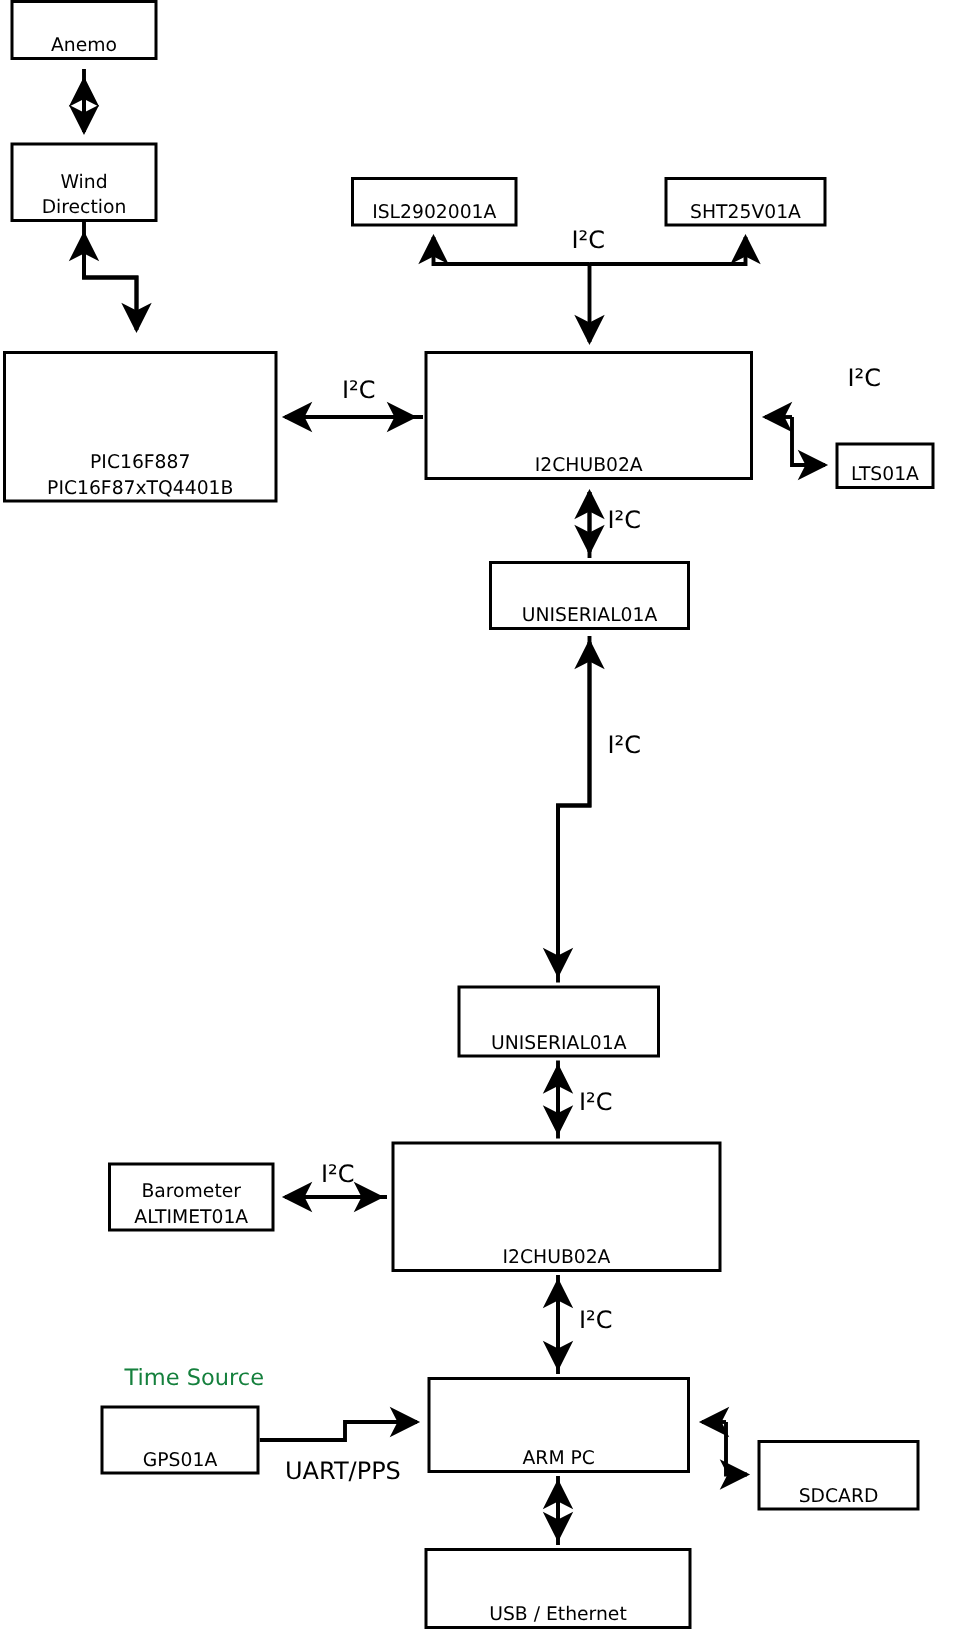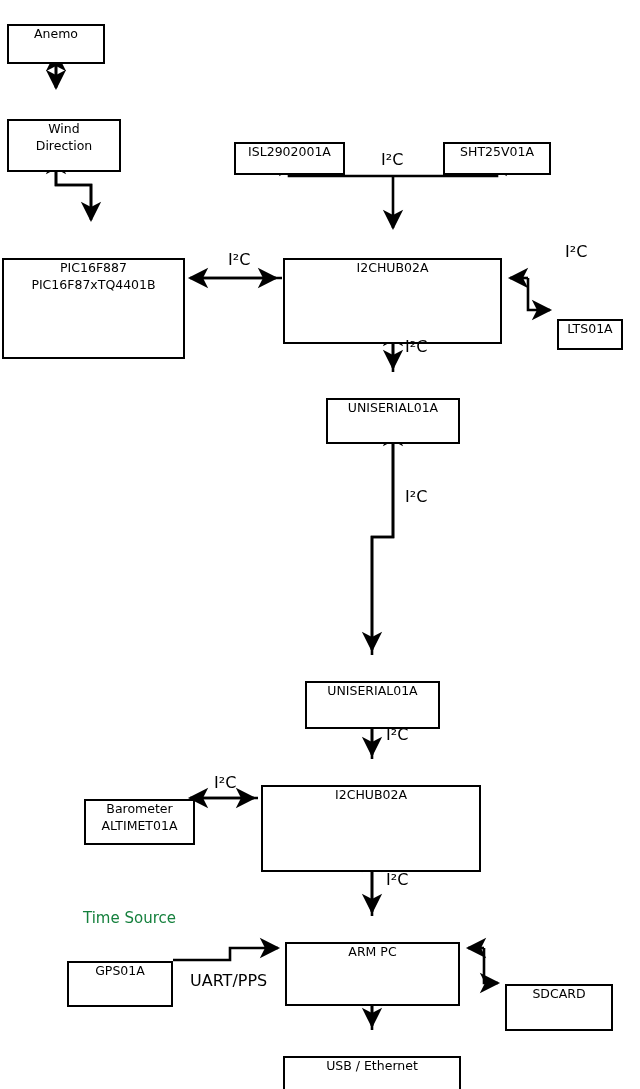--- a/index.html
+++ b/index.html
@@ -22,28 +22,27 @@
     width: 640px;
     height: 1089px;
     pointer-events: none;
   }
   .node {
     position: absolute;
     box-sizing: border-box;
     border: 2px solid #000000;
     background: #ffffff;
     display: flex;
-    align-items: flex-start;
+    align-items: flex-end;
     justify-content: center;
     text-align: center;
     color: #000000;
     font-size: 12.5px;
     line-height: 1.32;
     z-index: 2;
-    margin-top: 24px;
   }
   .node .lbl {
     display: block;
     white-space: pre-line;
     padding: 0 3px;
   }
   .edge-label {
     position: absolute;
     color: #000000;
     font-size: 16px;
@@ -109,21 +108,21 @@
     <path d="M484,948 L484,983 L498,983" stroke="#000" stroke-width="2.6" fill="none" marker-end="url(#ah)"></path>
 
     <line x1="372" y1="984" x2="372" y2="1026" stroke="#000" stroke-width="2.6" marker-end="url(#ah)"></line>
     <line x1="372" y1="1030" x2="372" y2="988" stroke="#000" stroke-width="2.6" marker-end="url(#ah)"></line>
   </svg>
 
   <div class="node" style="left:7px; top:0px; width:98px; height:40px;">
     <span class="lbl">Anemo</span>
   </div>
 
-  <div class="node" style="left:7px; top:95px; width:114px; height:53px;">
+  <div class="node" style="left:7px; top:95px; width:98px; height:53px;">
     <span class="lbl">Wind
 Direction</span>
   </div>
 
   <div class="node" style="left:2px; top:234px; width:183px; height:101px;">
     <span class="lbl">PIC16F887
 PIC16F87xTQ4401B</span>
   </div>
 
   <div class="node" style="left:234px; top:118px; width:111px; height:33px;">
@@ -143,21 +142,21 @@
   </div>
 
   <div class="node" style="left:326px; top:374px; width:134px; height:46px;">
     <span class="lbl">UNISERIAL01A</span>
   </div>
 
   <div class="node" style="left:305px; top:657px; width:135px; height:48px;">
     <span class="lbl">UNISERIAL01A</span>
   </div>
 
-  <div class="node" style="left:84px; top:775px; width:111px; height:46px;">
+  <div class="node" style="left:72px; top:775px; width:111px; height:46px;">
     <span class="lbl">Barometer
 ALTIMET01A</span>
   </div>
 
   <div class="node" style="left:261px; top:761px; width:220px; height:87px;">
     <span class="lbl">I2CHUB02A</span>
   </div>
 
   <div class="node" style="left:67px; top:937px; width:106px; height:46px;">
     <span class="lbl">GPS01A</span>

